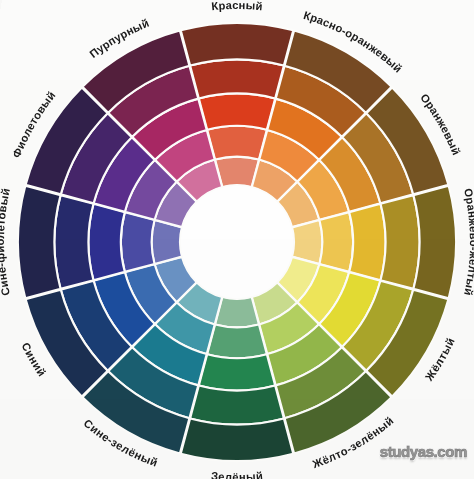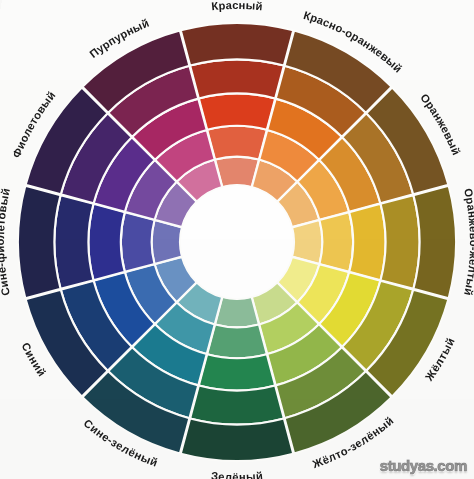--- a/index.html
+++ b/index.html
@@ -39,21 +39,21 @@
   .sector-label {
     font-family: "Liberation Sans", sans-serif;
     font-weight: bold;
     font-size: 11.2px;
     fill: #1a1a1a;
     letter-spacing: 0.2px;
   }
   #watermark {
     position: absolute;
     right: 7px;
-    bottom: 5px;
+    bottom: 19px;
     font-family: "Liberation Sans", sans-serif;
     font-weight: bold;
     font-size: 15px;
     letter-spacing: -0.4px;
     color: #8f8f8f;
     text-shadow:
       -1px -1px 0 #efefef,
       1px -1px 0 #efefef,
       -1px 1px 0 #efefef,
       1px 1px 0 #efefef,

